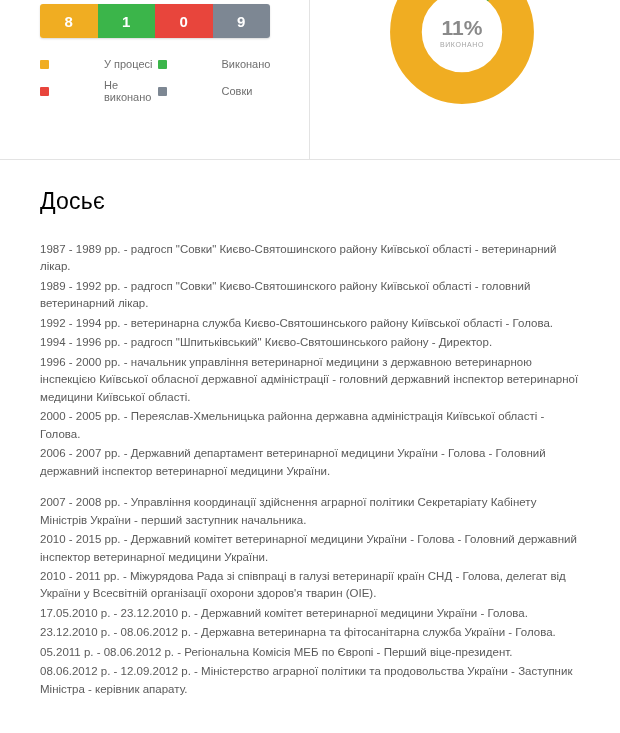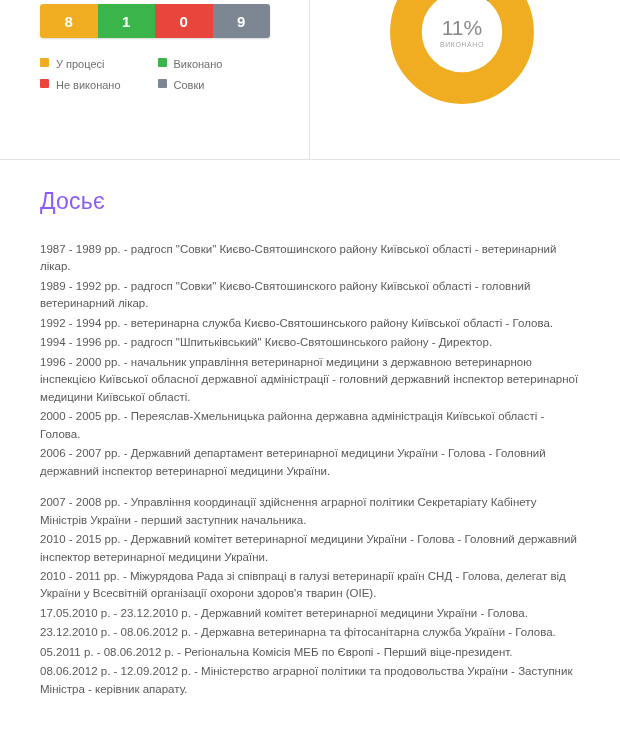--- a/index.html
+++ b/index.html
@@ -62,23 +62,25 @@
 
   .legend {
     margin-top: 20px;
     width: 235px;
     display: flex;
     flex-wrap: wrap;
   }
   .legend-item {
     width: 50%;
     display: flex;
+    align-items: center;
     margin-bottom: 9px;
     font-size: 11px;
     color: #6f6f6f;
+    gap: 48px;
   }
   .legend-swatch {
     width: 9px;
     height: 9px;
     margin-right: 7px;
     border-radius: 1px;
     flex: 0 0 auto;
   }
   .s-orange { background: #f0ad22; }
   .s-green  { background: #3bb54a; }
@@ -99,21 +101,21 @@
     left: 0; top: 0;
     width: 148px; height: 148px;
     display: flex;
     flex-direction: column;
     align-items: center;
     justify-content: center;
     pointer-events: none;
   }
   .donut-pct {
     font-size: 21px;
-    font-weight: normal;
+    font-weight: bold;
     color: #8a8a8a;
     line-height: 1;
   }
   .donut-sub {
     font-size: 7px;
     letter-spacing: .6px;
     color: #a6a6a6;
     margin-top: 3px;
     text-transform: uppercase;
   }
@@ -126,21 +128,21 @@
   .lbl-orange { left: 46px; top: 100px; font-size: 12px; margin-top: 44px; }
 
   
   .dossier {
     padding: 28px 40px 0 40px;
   }
   .dossier h2 {
     margin: 0 0 26px 0;
     font-size: 23px;
     font-weight: normal;
-    color: #8b5cf6;
+    color: #000000;
     letter-spacing: .2px;
   }
   .dossier p {
     margin: 0 0 2px 0;
     font-size: 11.5px;
     line-height: 1.52;
     color: #5a5a5a;
   }
   .dossier p.gap {
     margin-top: 14px;

